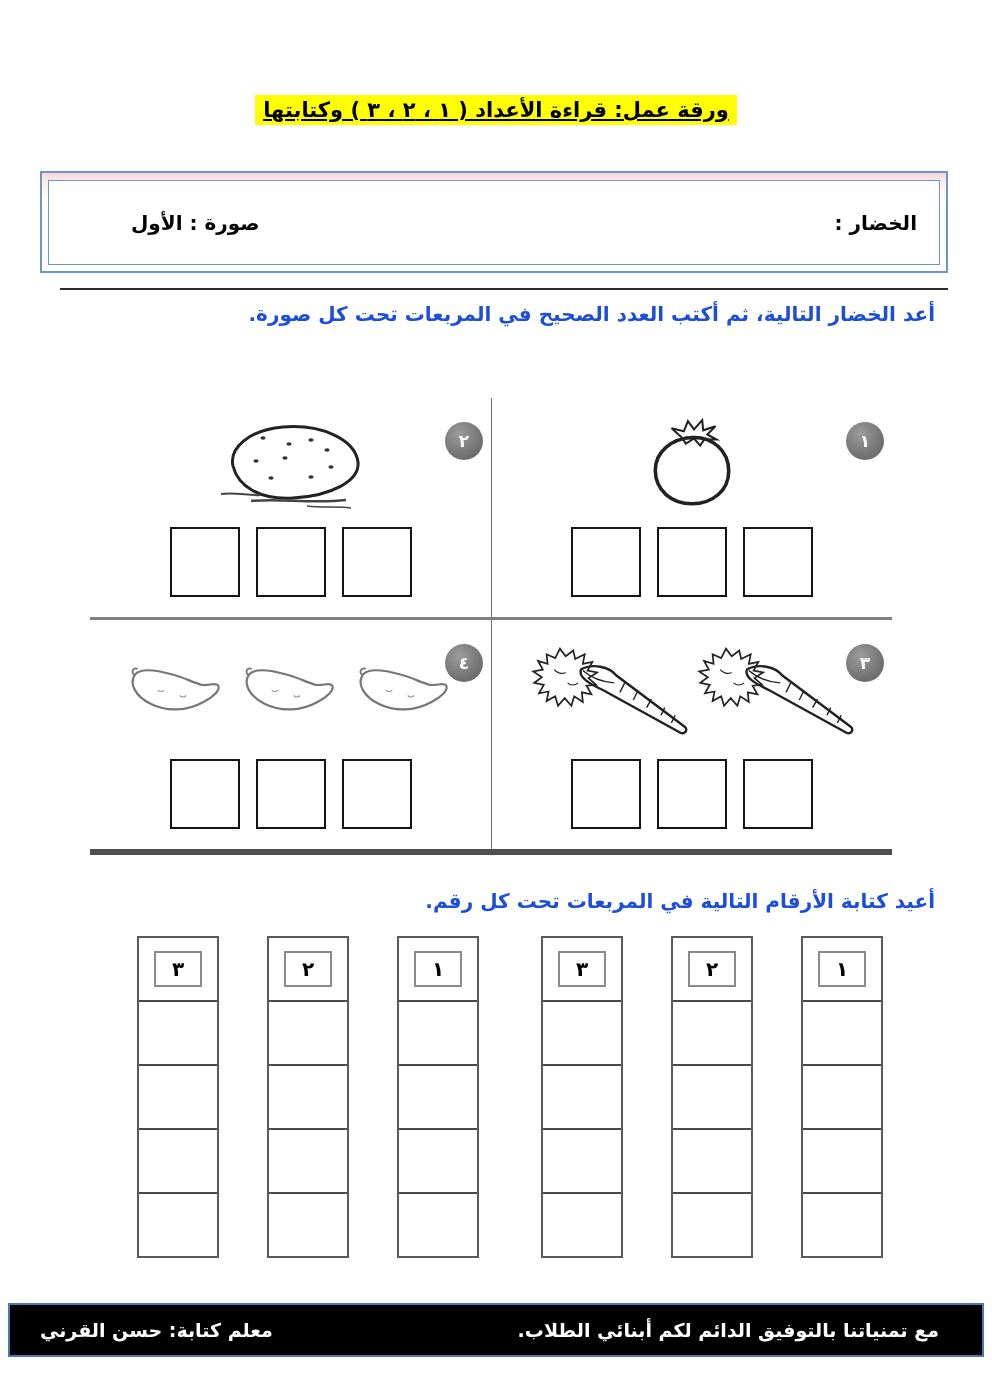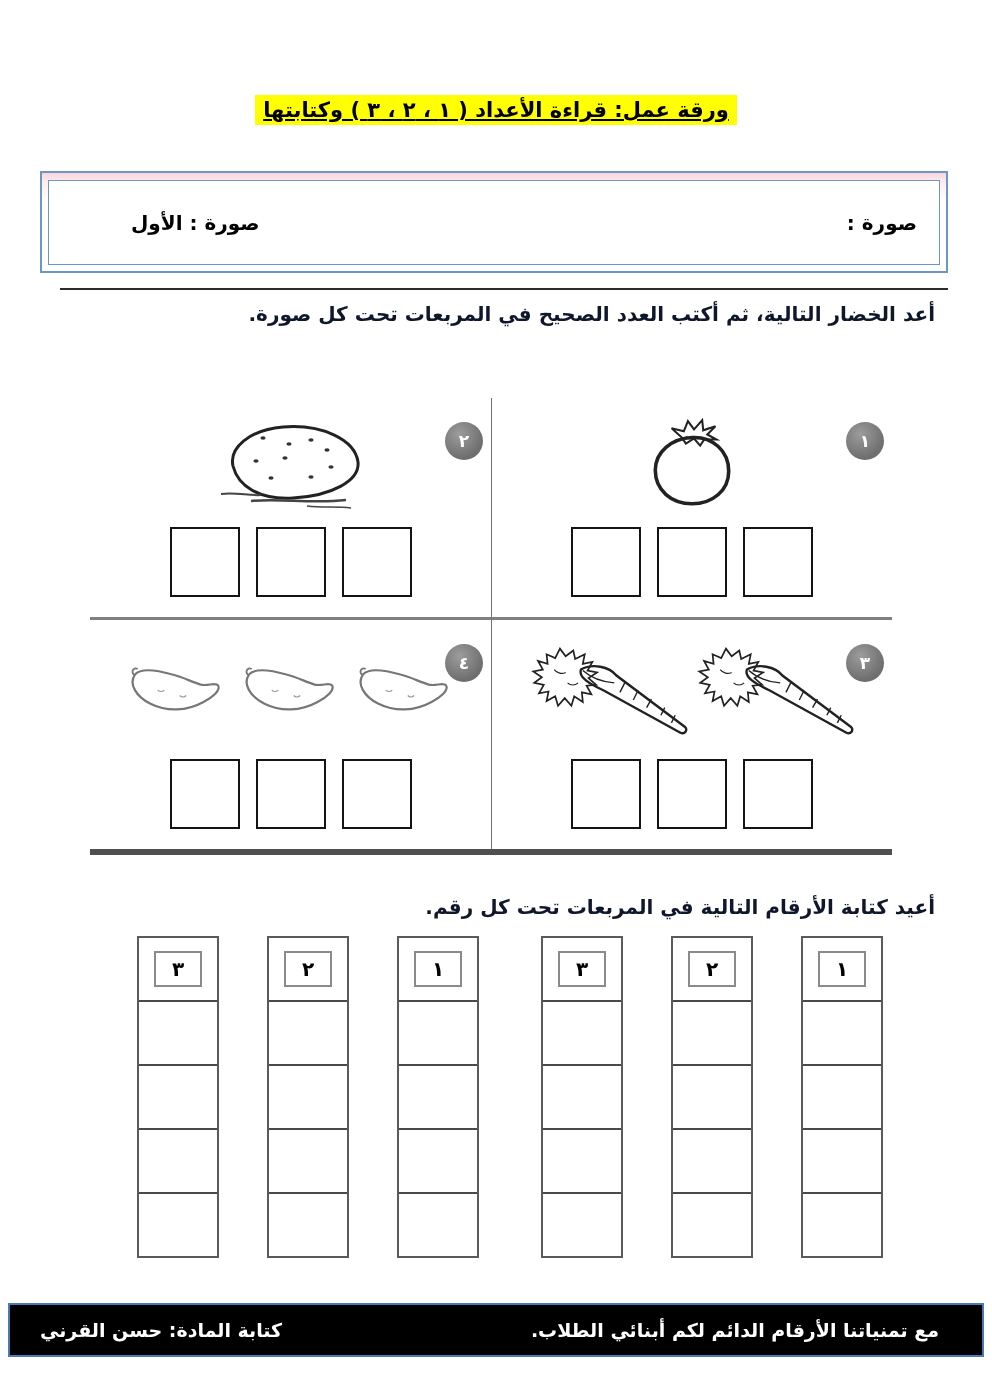--- a/index.html
+++ b/index.html
@@ -16,23 +16,23 @@
            border:2px solid #6d96c0;background:linear-gradient(180deg,#f6d6da 0%,#fdeef0 10%,#ffffff 30%);
            padding:7px 6px 6px 6px;}
   .infobox-inner{width:100%;height:100%;box-sizing:border-box;border:1px solid #6d96c0;background:#fff;
            display:flex;direction:rtl;align-items:center;justify-content:space-between;
            font-weight:bold;font-size:20px;color:#000;padding:0 22px;}
   .infobox-class{margin-left:60px;}
   .rule-under-box{position:absolute;top:288px;left:60px;width:888px;border-top:2px solid #2b2b2b;}
 
   
   .instr{position:absolute;right:57px;direction:rtl;text-align:right;font-weight:bold;
-         font-size:20px;color:#0f172a;}
+         font-size:20px;color:#1d4ed8;}
   .instr1{top:302px;}
-  .instr2{top:889px;margin-top:6px;}
+  .instr2{top:889px;}
 
   
   .veg-grid{position:absolute;left:90px;top:398px;width:802px;display:grid;
             grid-template-columns:1fr 1fr;direction:rtl;border-bottom:6px solid #4f4f4f;}
   .quad{position:relative;display:flex;flex-direction:column;align-items:center;box-sizing:border-box;}
   .quad-r1{height:222px;border-bottom:3px solid #808080;}
   .quad-r2{height:229px;}
   .quad-right{border-left:1px solid #6f6f6f;} 
   .veg-area{flex:1;display:flex;align-items:center;justify-content:center;margin-top:2px;}
   .veg{display:block;}
@@ -108,21 +108,21 @@
 </svg>
 
 <div class="page">
 
   <div class="title-wrap">
     <span class="title-hl">ورقة عمل: قراءة الأعداد ( ١ ، ٢ ، ٣ ) وكتابتها</span>
   </div>
 
   <div class="infobox">
     <div class="infobox-inner">
-      <span>صورة :</span>
+      <span>الخضار :</span>
       <span class="infobox-class">صورة : الأول</span>
     </div>
   </div>
   <div class="rule-under-box"></div>
 
   <div class="instr instr1">أعد الخضار التالية، ثم أكتب العدد الصحيح في المربعات تحت كل صورة.</div>
 
   <div class="veg-grid">
 
     <div class="quad quad-r1 quad-right">
@@ -250,17 +250,17 @@
         <div class="num-inner">١</div>
       </div>
       <div class="numcell"></div>
       <div class="numcell"></div>
       <div class="numcell"></div>
       <div class="numcell"></div>
     </div>
   </div>
 
   <div class="footer">
-    <span>مع تمنياتنا الأرقام الدائم لكم أبنائي الطلاب.</span>
-    <span>كتابة المادة: حسن القرني</span>
+    <span>مع تمنياتنا بالتوفيق الدائم لكم أبنائي الطلاب.</span>
+    <span>معلم كتابة: حسن القرني</span>
   </div>
 
 </div>
 
 </body></html>

